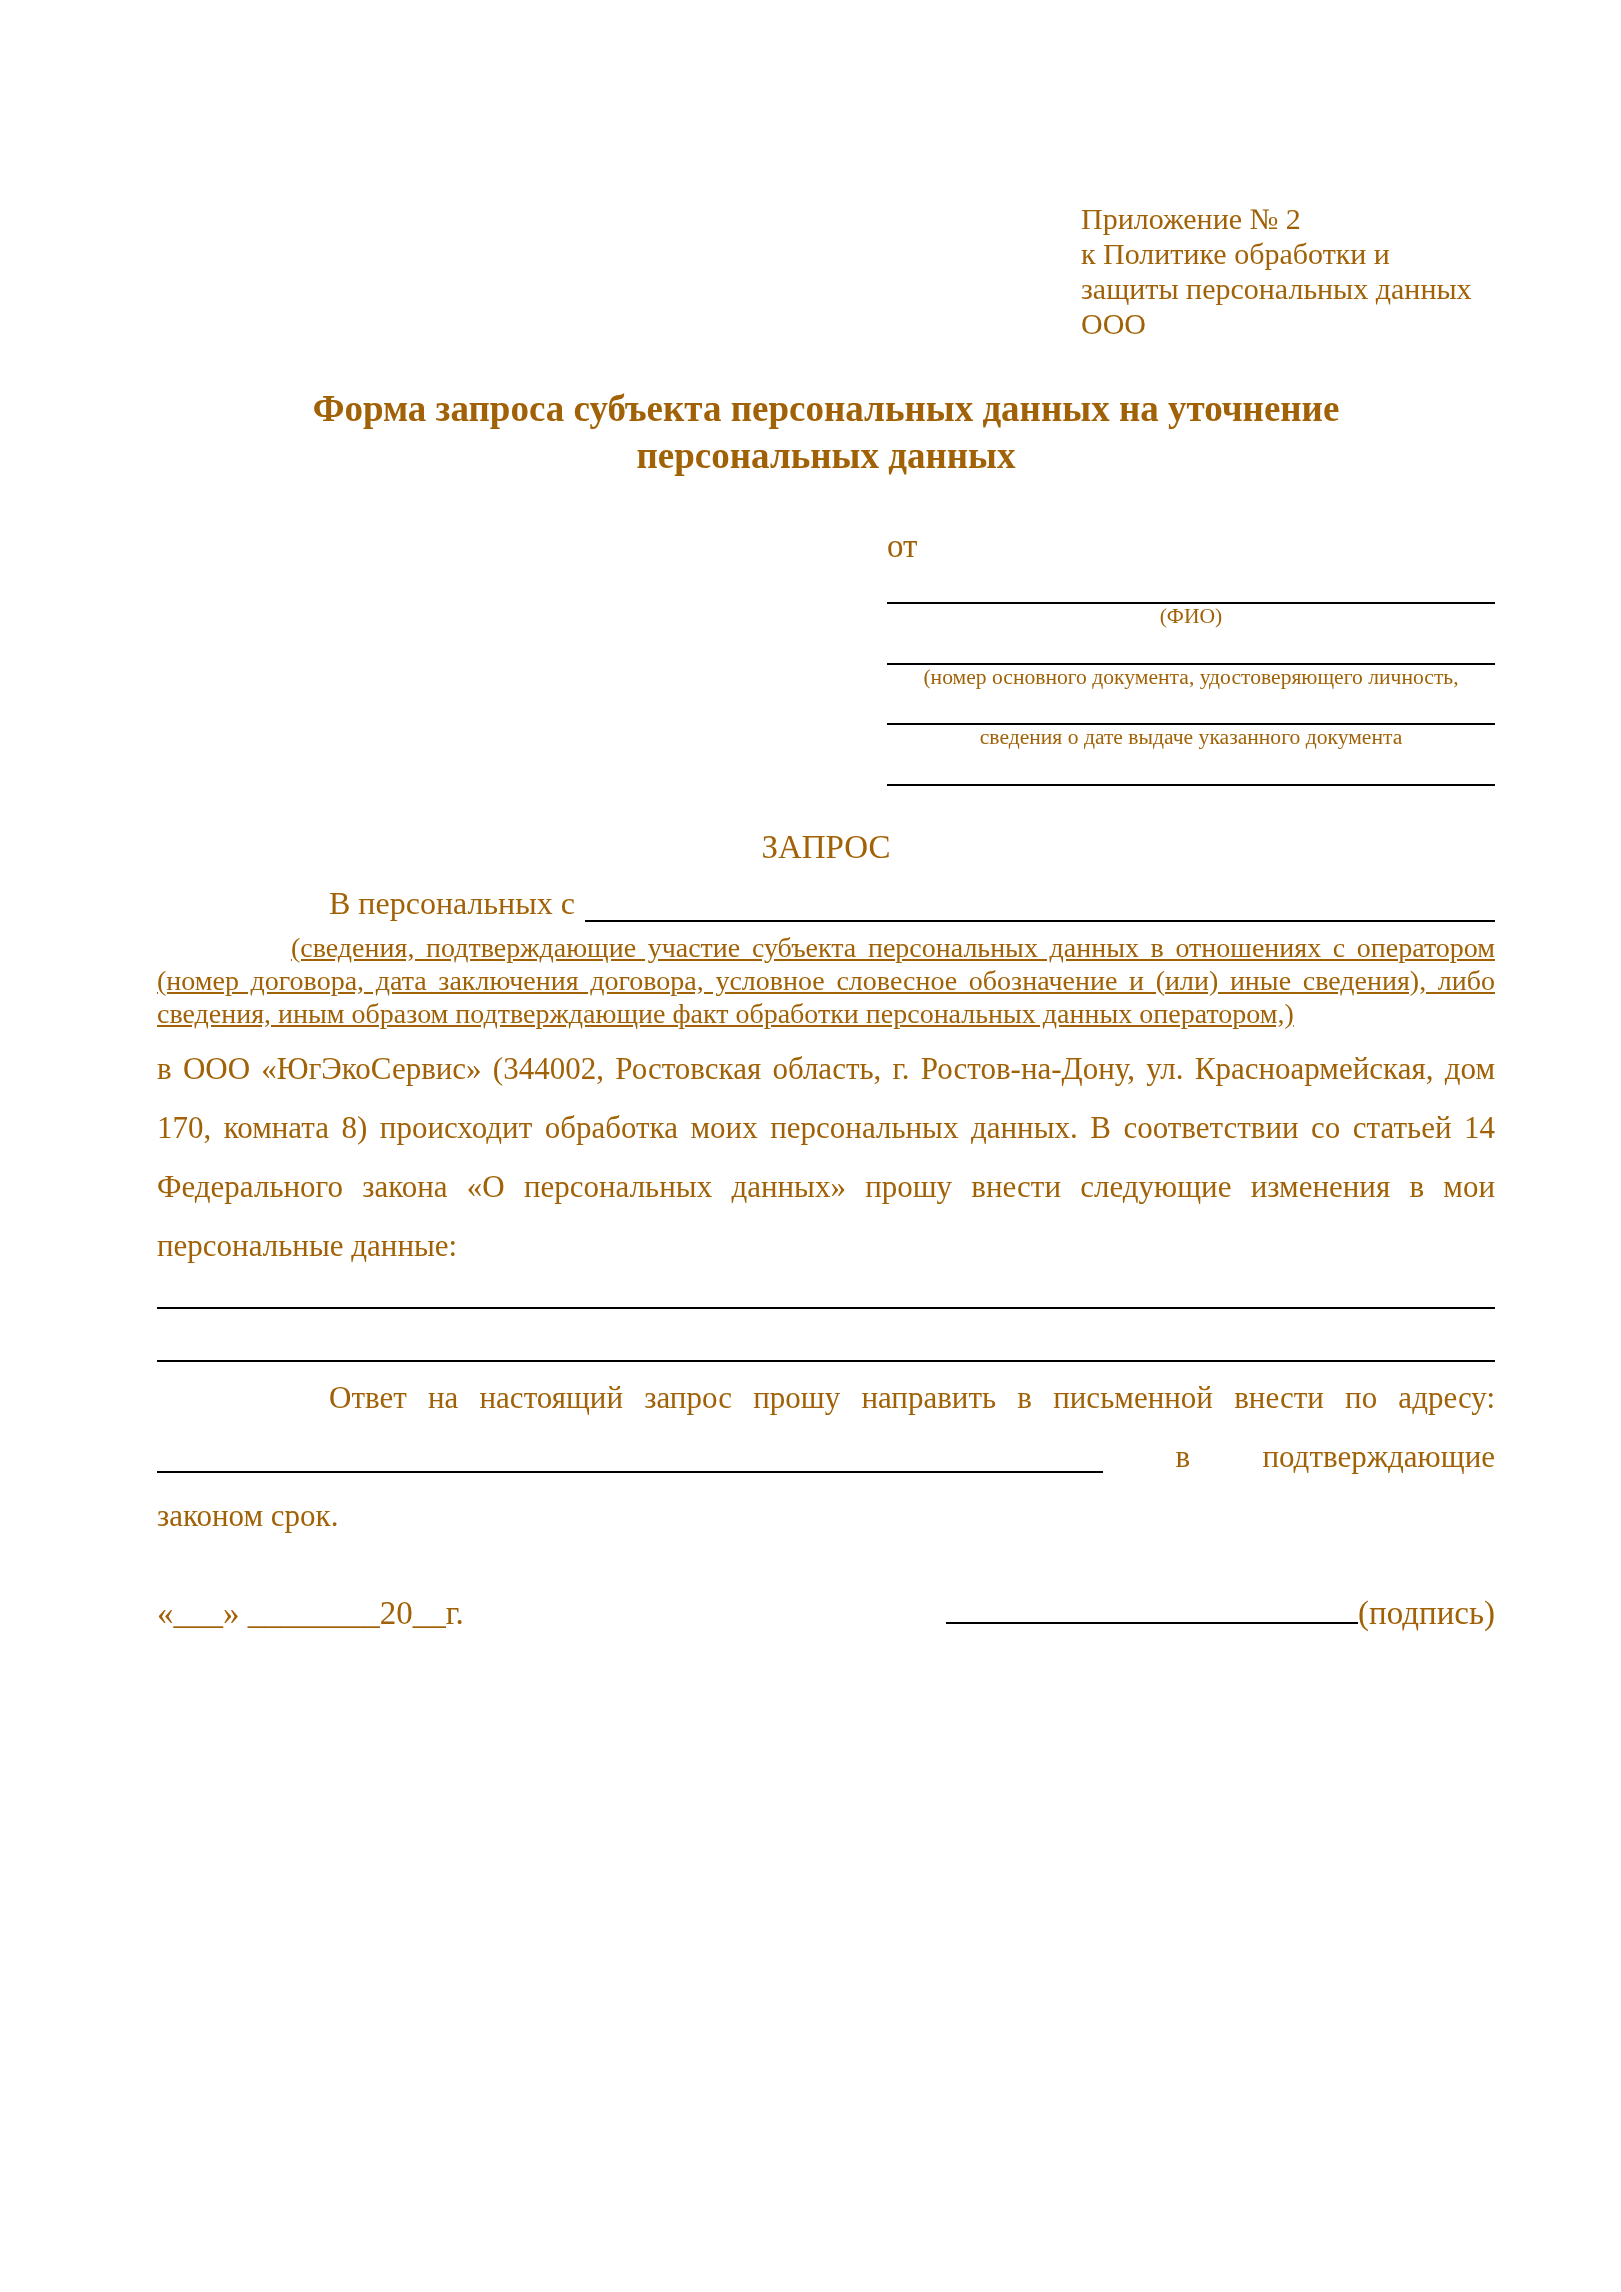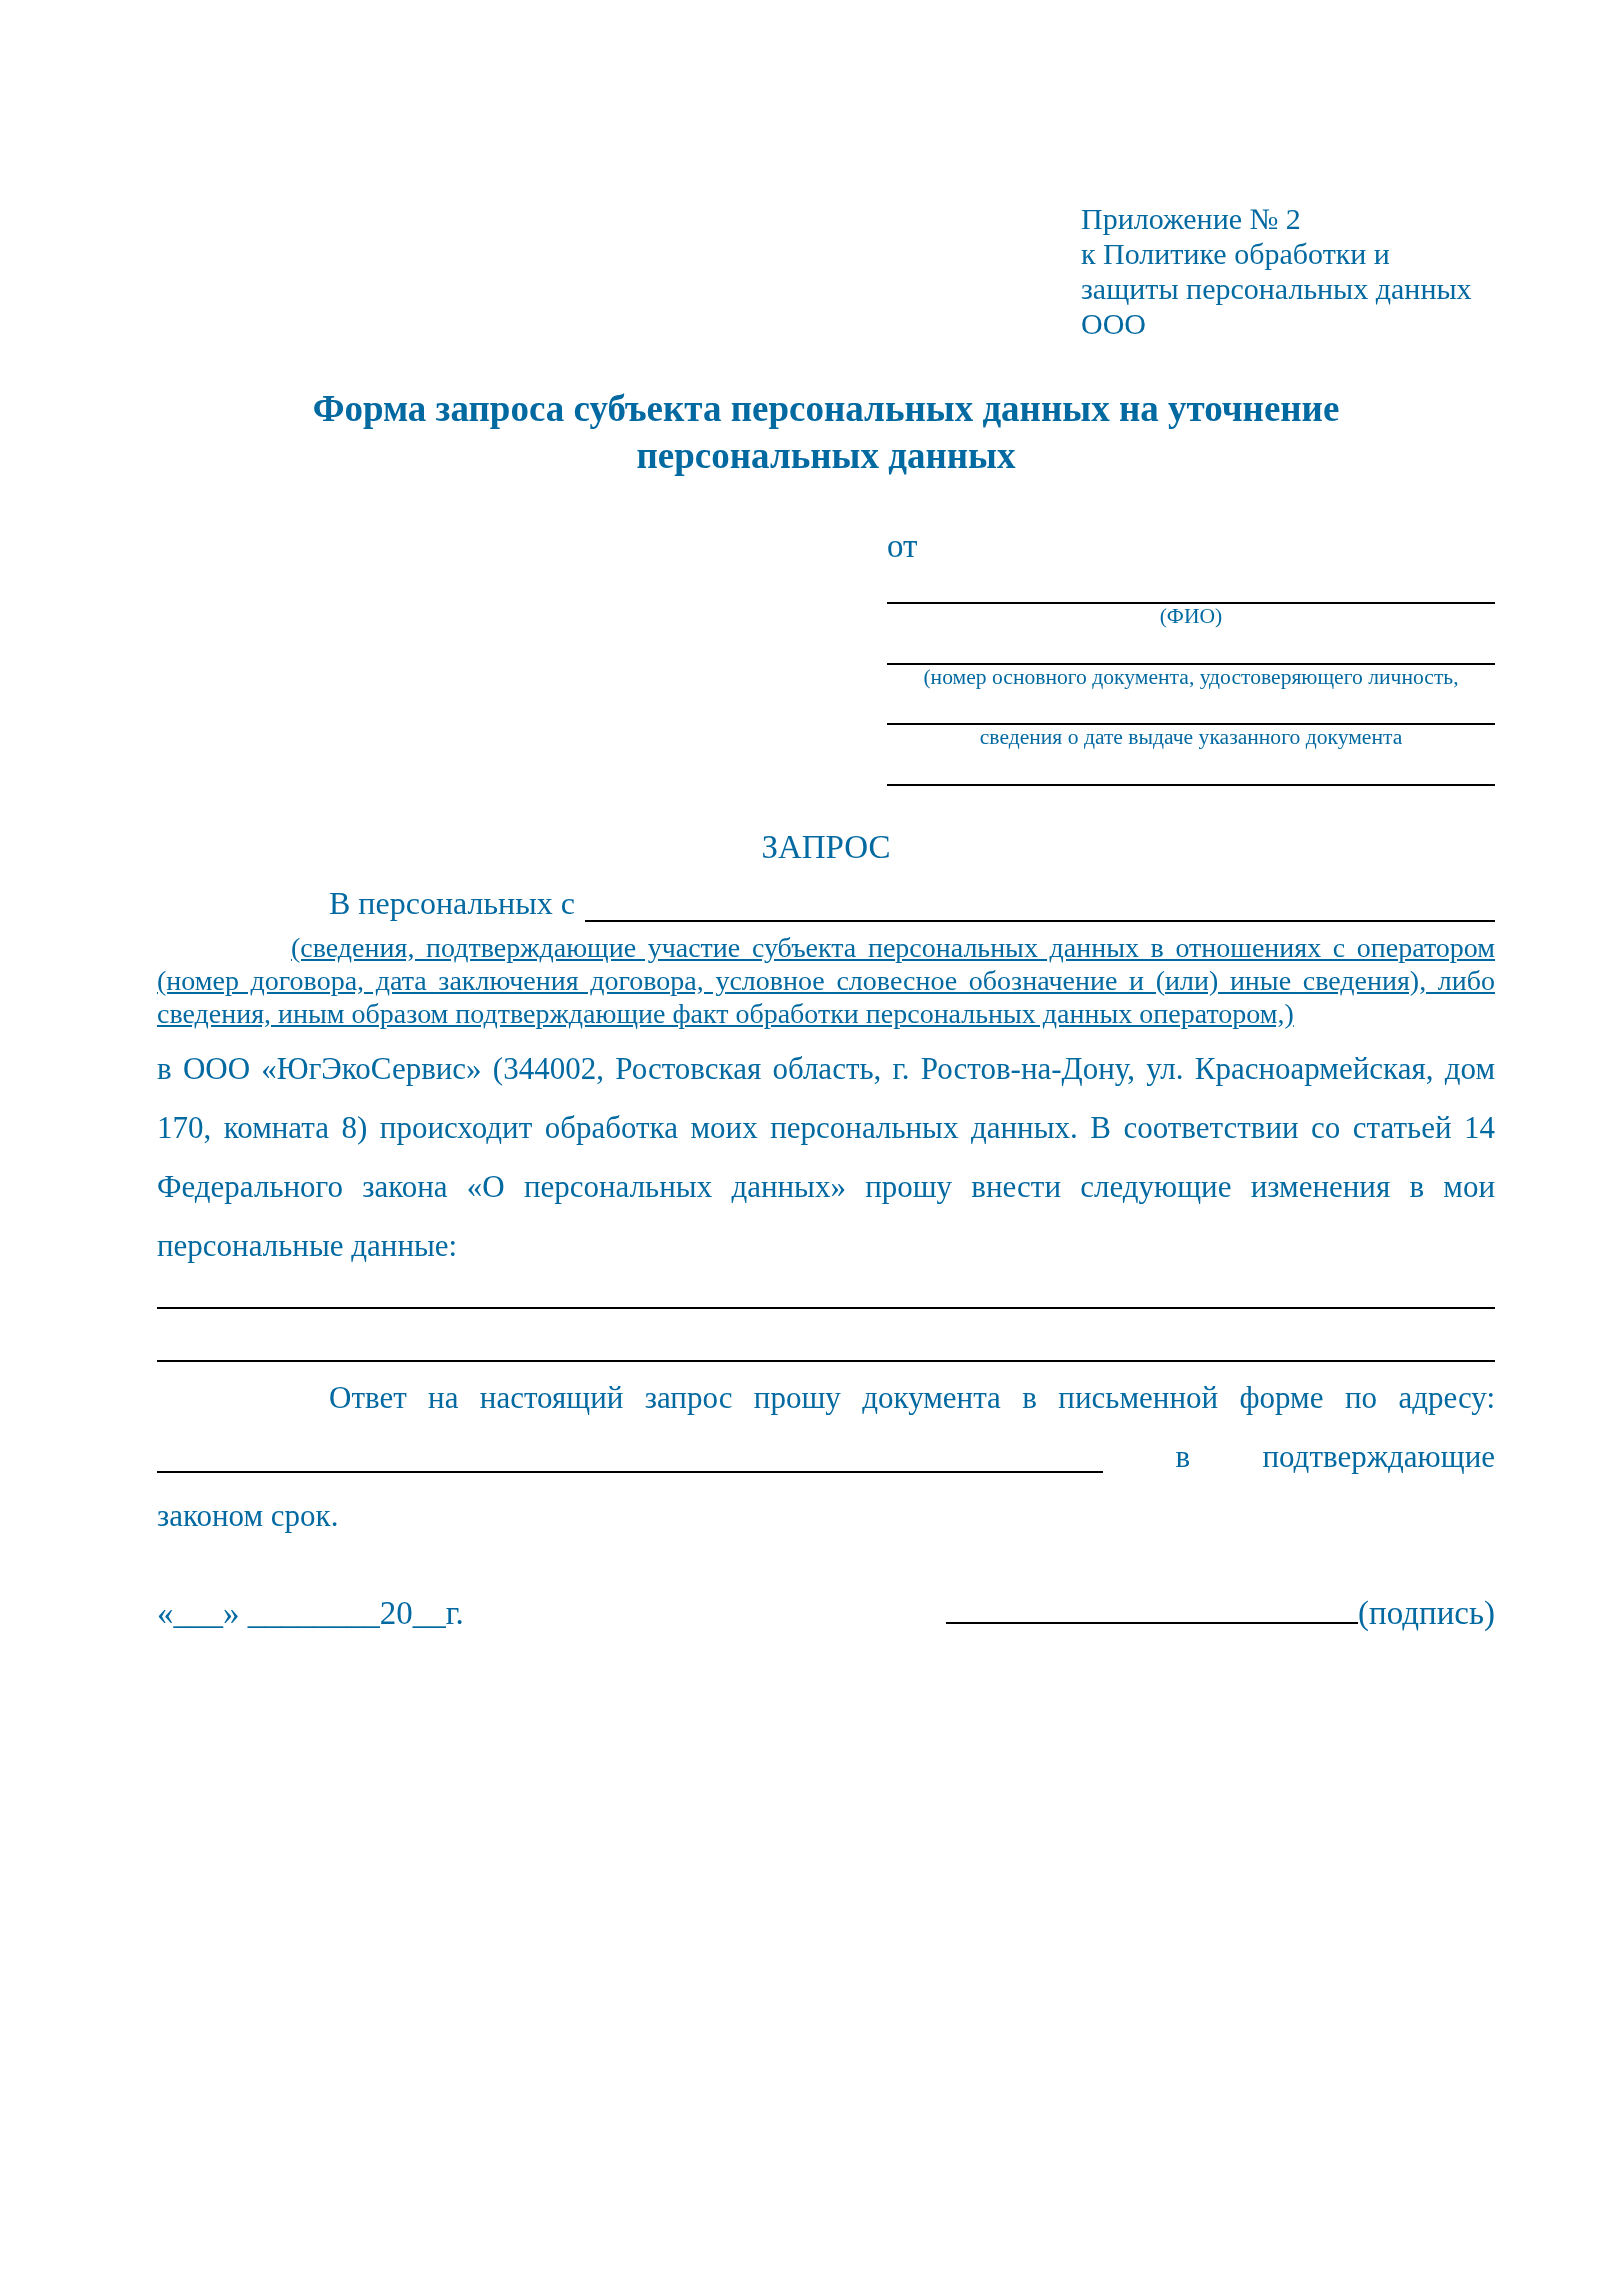--- a/index.html
+++ b/index.html
@@ -2,21 +2,21 @@
 <html lang="ru"><head>
 <meta charset="utf-8">
 <style>
   * { margin: 0; padding: 0; box-sizing: border-box; }
   html, body { background: #ffffff; }
   .page {
     position: relative;
     width: 1621px;
     height: 2293px;
     background: #ffffff;
-    color: #0369a1;
+    color: #a16207;
     font-family: "Liberation Serif", "DejaVu Serif", serif;
     padding: 201px 126px 0 157px;
     overflow: hidden;
   }
   .hdr-note {
     width: 414px;
     margin-left: auto;
     font-size: 30px;
     line-height: 35px;
   }
@@ -148,21 +148,21 @@
     <span class="fill"></span>
   </div>
 
   <div class="note">(сведения, подтверждающие участие субъекта персональных данных в отношениях с оператором (номер договора, дата заключения договора, условное словесное обозначение и (или) иные сведения), либо сведения, иным образом подтверждающие факт обработки персональных данных оператором,)</div>
 
   <p class="body-par">в ООО «ЮгЭкоСервис» (344002, Ростовская область, г. Ростов-на-Дону, ул. Красноармейская, дом 170, комната 8) происходит обработка моих персональных данных. В соответствии со статьей 14 Федерального закона «О персональных данных» прошу внести следующие изменения в мои персональные данные:</p>
 
   <div class="blank"></div>
   <div class="blank second"></div>
 
-  <div class="resp1">Ответ на настоящий запрос прошу документа в письменной форме по адресу:</div>
+  <div class="resp1">Ответ на настоящий запрос прошу направить в письменной внести по адресу:</div>
 
   <div class="resp2">
     <span class="fill"></span>
     <span>в</span>
     <span>подтверждающие</span>
   </div>
 
   <div class="resp3">законом срок.</div>
 
   <div class="footer-row">

